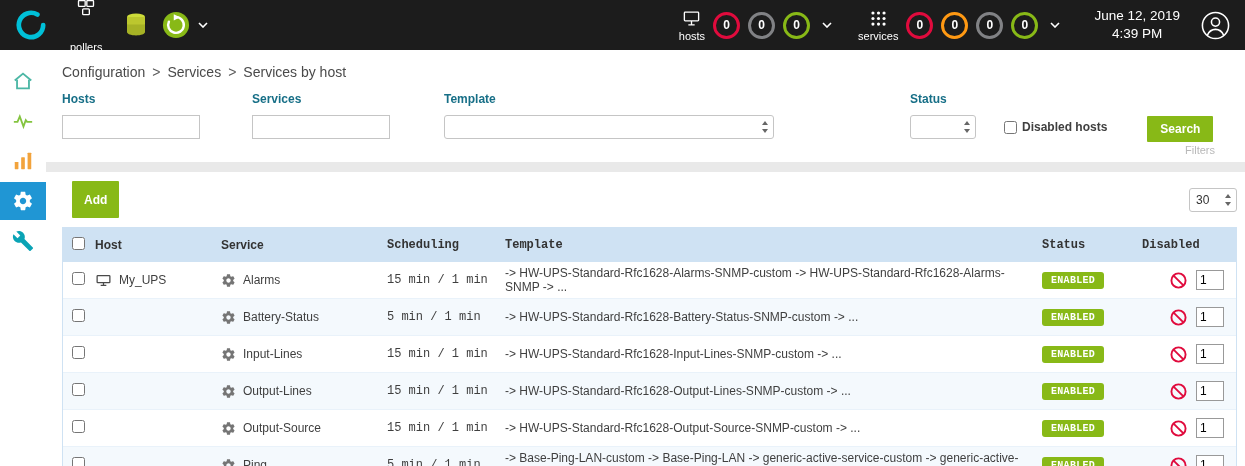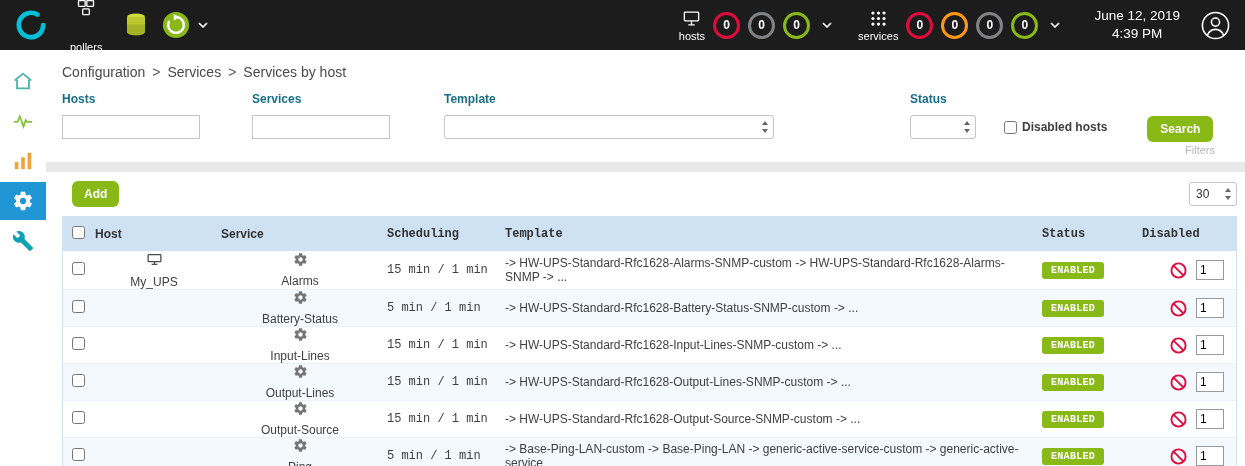--- a/index.html
+++ b/index.html
@@ -48,40 +48,40 @@
       height:24px; border:1px solid #c5c5c5; border-radius:3px; background:#fff;
       font-size:12px; padding:0 20px 0 6px; color:#333; width:100%; cursor:pointer; }
   .sel-arrows { position:absolute; right:5px; top:50%; transform:translateY(-50%); pointer-events:none; }
   .col-services { margin-left:52px; }
   .col-templates { margin-left:54px; }
   .col-templates .select-wrap { width:330px; }
   .col-status { margin-left:136px; }
   .col-status .select-wrap { width:66px; }
   .fcheck { display:flex; align-items:center; gap:5px; margin-left:28px; margin-top:28px; }
   .fcheck label { font-size:12px; font-weight:bold; color:#404040; cursor:pointer; }
-  .btn { border:none; border-radius:6px; background:#88b917; color:#fff; font-weight:bold; font-size:12px; cursor:pointer; font-family:inherit; }
+  .btn { border:none; border-radius:1px; background:#88b917; color:#fff; font-weight:bold; font-size:12px; cursor:pointer; font-family:inherit; }
   .search-btn { margin-left:40px; margin-top:24px; height:26px; padding:0 13px; }
   .filters-caption { text-align:right; font-size:11px; color:#b8b8b8; padding:2px 30px 6px 0; }
 
   
   .panel-bottom { background:#fff; margin-top:10px; flex:1; display:flex; flex-direction:column; }
   .actions-row { display:flex; align-items:center; padding:9px 8px 9px 16px; }
   .ma-wrap { width:112px; }
-  .add-btn { margin-left:10px; height:26px; padding:0 12px; }
+  .add-btn { margin-left:10px; height:37px; padding:0 12px; }
   .spacer { flex:1; }
   .ps-wrap { width:48px; }
 
   .table-wrap { margin:0 8px 0 16px; border:1px solid #cfe2f3; }
   table { width:100%; border-collapse:collapse; table-layout:fixed; font-size:12px; color:#3f3f3f; }
   thead th { background:#cfe2f3; height:34px; font-weight:bold; color:#333; text-align:left; padding:0 4px; cursor:pointer; }
   th.center, td.center { text-align:left;font-family:Liberation Mono, monospace; }
   tbody td { height:36px; border-bottom:1px solid #e9f2fa; padding:0 4px; vertical-align:middle; }
   tbody tr:nth-child(even) { background:#f4f9fd; }
   .chk-cell { padding-left:9px !important; }
-  .cell-flex { display:flex; align-items:center; gap:7px;flex-direction:column; }
+  .cell-flex { display:flex; align-items:center; gap:7px; }
   .badge { display:inline-block; background:#88b917; color:#fff; font-size:10px; font-weight:bold;
            padding:3px 9px; border-radius:3px; letter-spacing:.3px; }
   .opt-cell { display:flex; align-items:center; justify-content:flex-end; gap:9px; padding-right:8px; height:36px; }
   .opt-input { width:28px; height:20px; border:1px solid #999; padding:0 3px; font-size:12px; }
   .no-entry { cursor:pointer; display:flex; }
   input[type=checkbox] { width:13px; height:13px; cursor:pointer; }
 </style>
 </head>
 <body>
 

